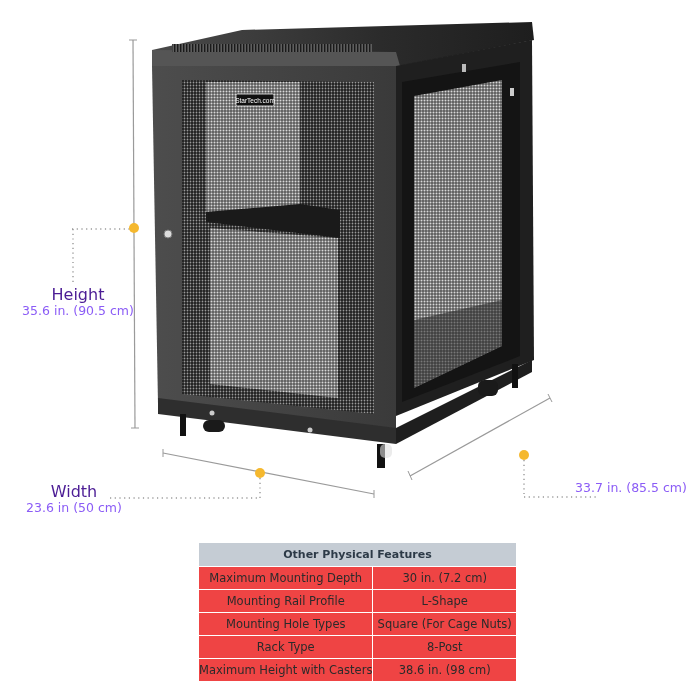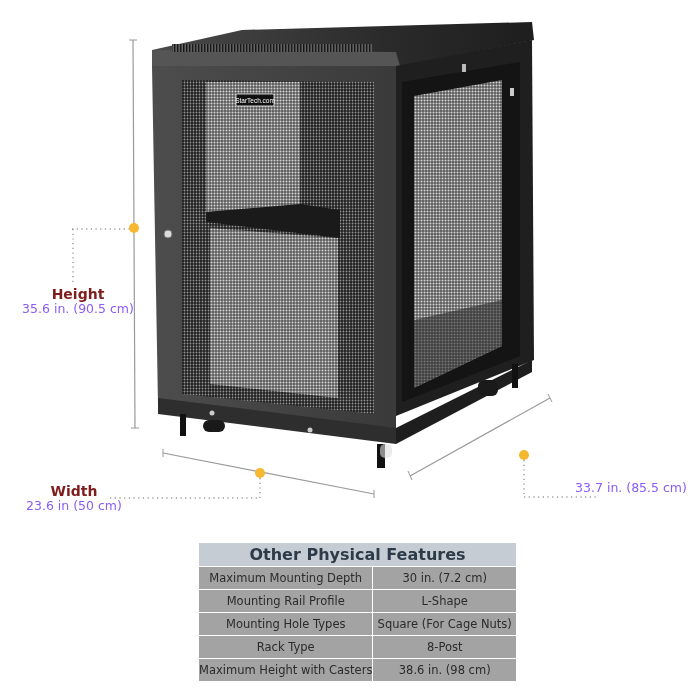--- a/index.html
+++ b/index.html
@@ -1,27 +1,27 @@
 <!DOCTYPE html>
 <html><head>
 <meta charset="utf-8">
 <style>
   html, body { margin: 0; padding: 0; background: #ffffff; }
   body { width: 700px; height: 700px; position: relative; overflow: hidden; font-family: "DejaVu Sans", sans-serif; color: #666; }
   .stage { position: absolute; left: 0; top: 0; width: 700px; height: 700px; }
   svg.illus { position: absolute; left: 0; top: 0; }
   .dim-label { position: absolute; text-align: center; line-height: 1.15; }
-  .dim-title { font-weight: bold; font-size: 14px; color: #7f1d1d; display: block; }
+  .dim-title { font-weight: normal; font-size: 16px; color: #4c1d95; display: block; }
   .dim-value { font-size: 12.5px; color: #8b5cf6; display: block; }
   #lbl-height { left: 18px; top: 286px; width: 120px; }
   #lbl-width { left: 14px; top: 483px; width: 120px; }
   #lbl-depth { left: 566px; top: 481px; width: 130px; }
   .spec-table { position: absolute; left: 199px; top: 543px; width: 317px; border-collapse: collapse; font-size: 11.5px; color: #2b2b2b; }
-  .spec-table th { background: #c5ccd4; color: #2d3a47; font-size: 16px; font-weight: bold; height: 23px; padding: 0; text-align: center; }
-  .spec-table td { background: #a3a3a3; height: 22px; padding: 0; text-align: center; border-top: 1.5px solid #ffffff; white-space: nowrap; }
+  .spec-table th { background: #c5ccd4; color: #2d3a47; font-size: 11px; font-weight: bold; height: 23px; padding: 0; text-align: center; }
+  .spec-table td { background: #ef4444; height: 22px; padding: 0; text-align: center; border-top: 1.5px solid #ffffff; white-space: nowrap; }
   .spec-table td.k { width: 170px; border-right: 1.5px solid #ffffff; }
 </style>
 </head>
 <body>
 
 <div class="stage">
 
   <svg class="illus" width="700" height="700" viewBox="0 0 700 700">
     <defs>
       <pattern id="mesh" width="3" height="3" patternUnits="userSpaceOnUse">

